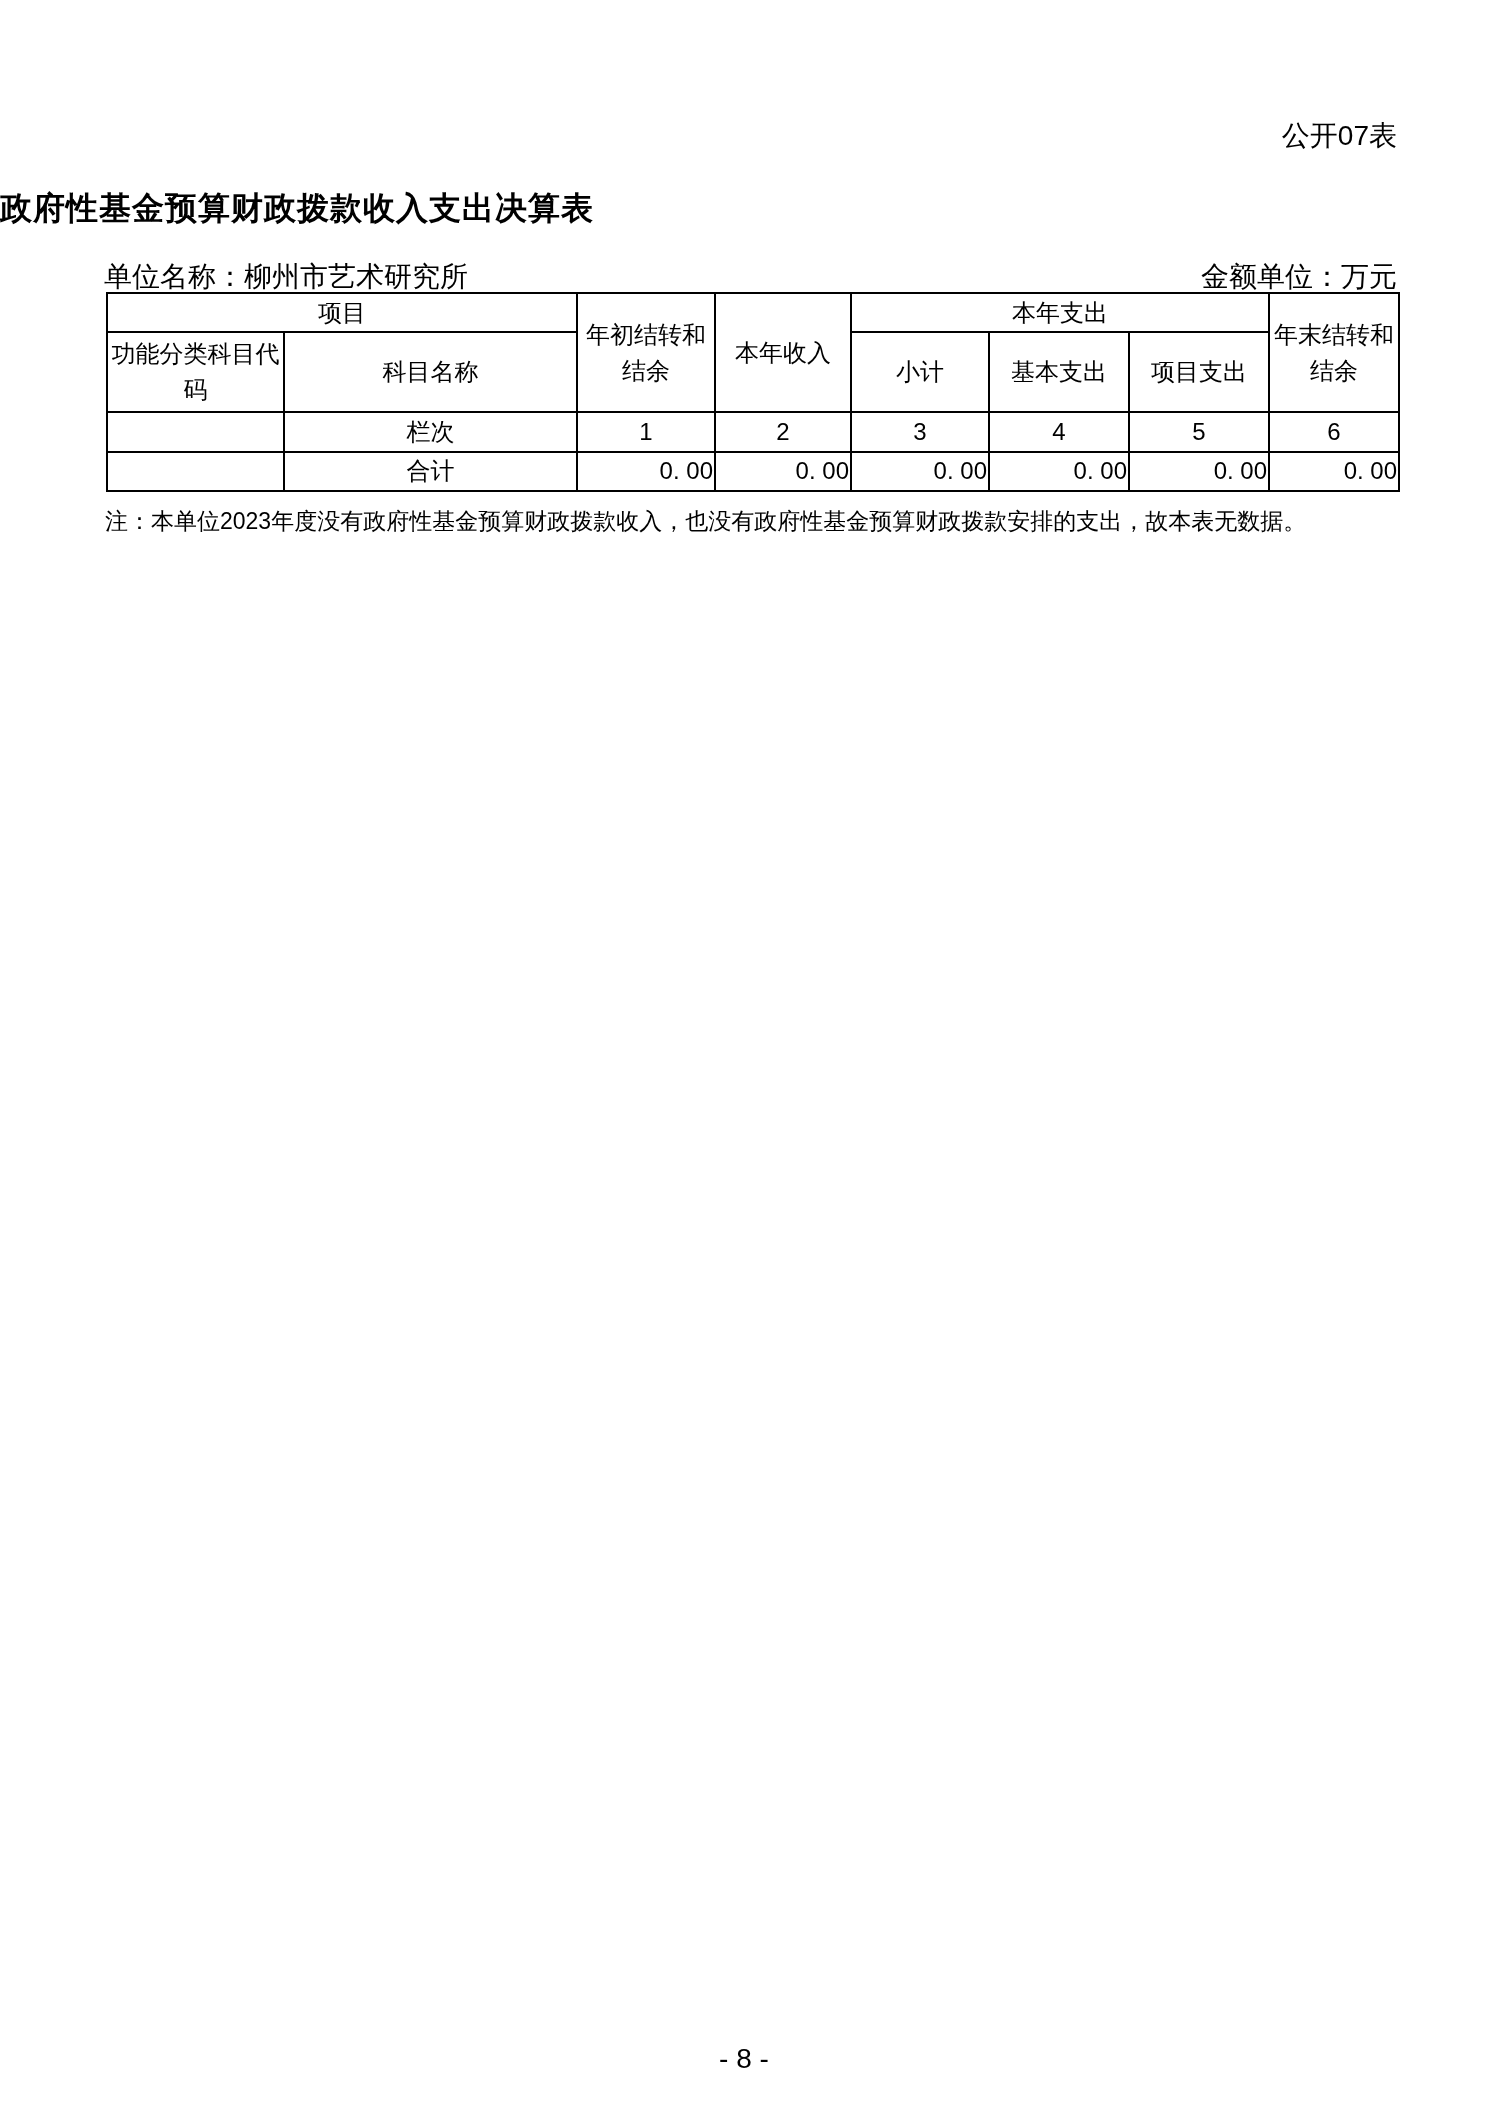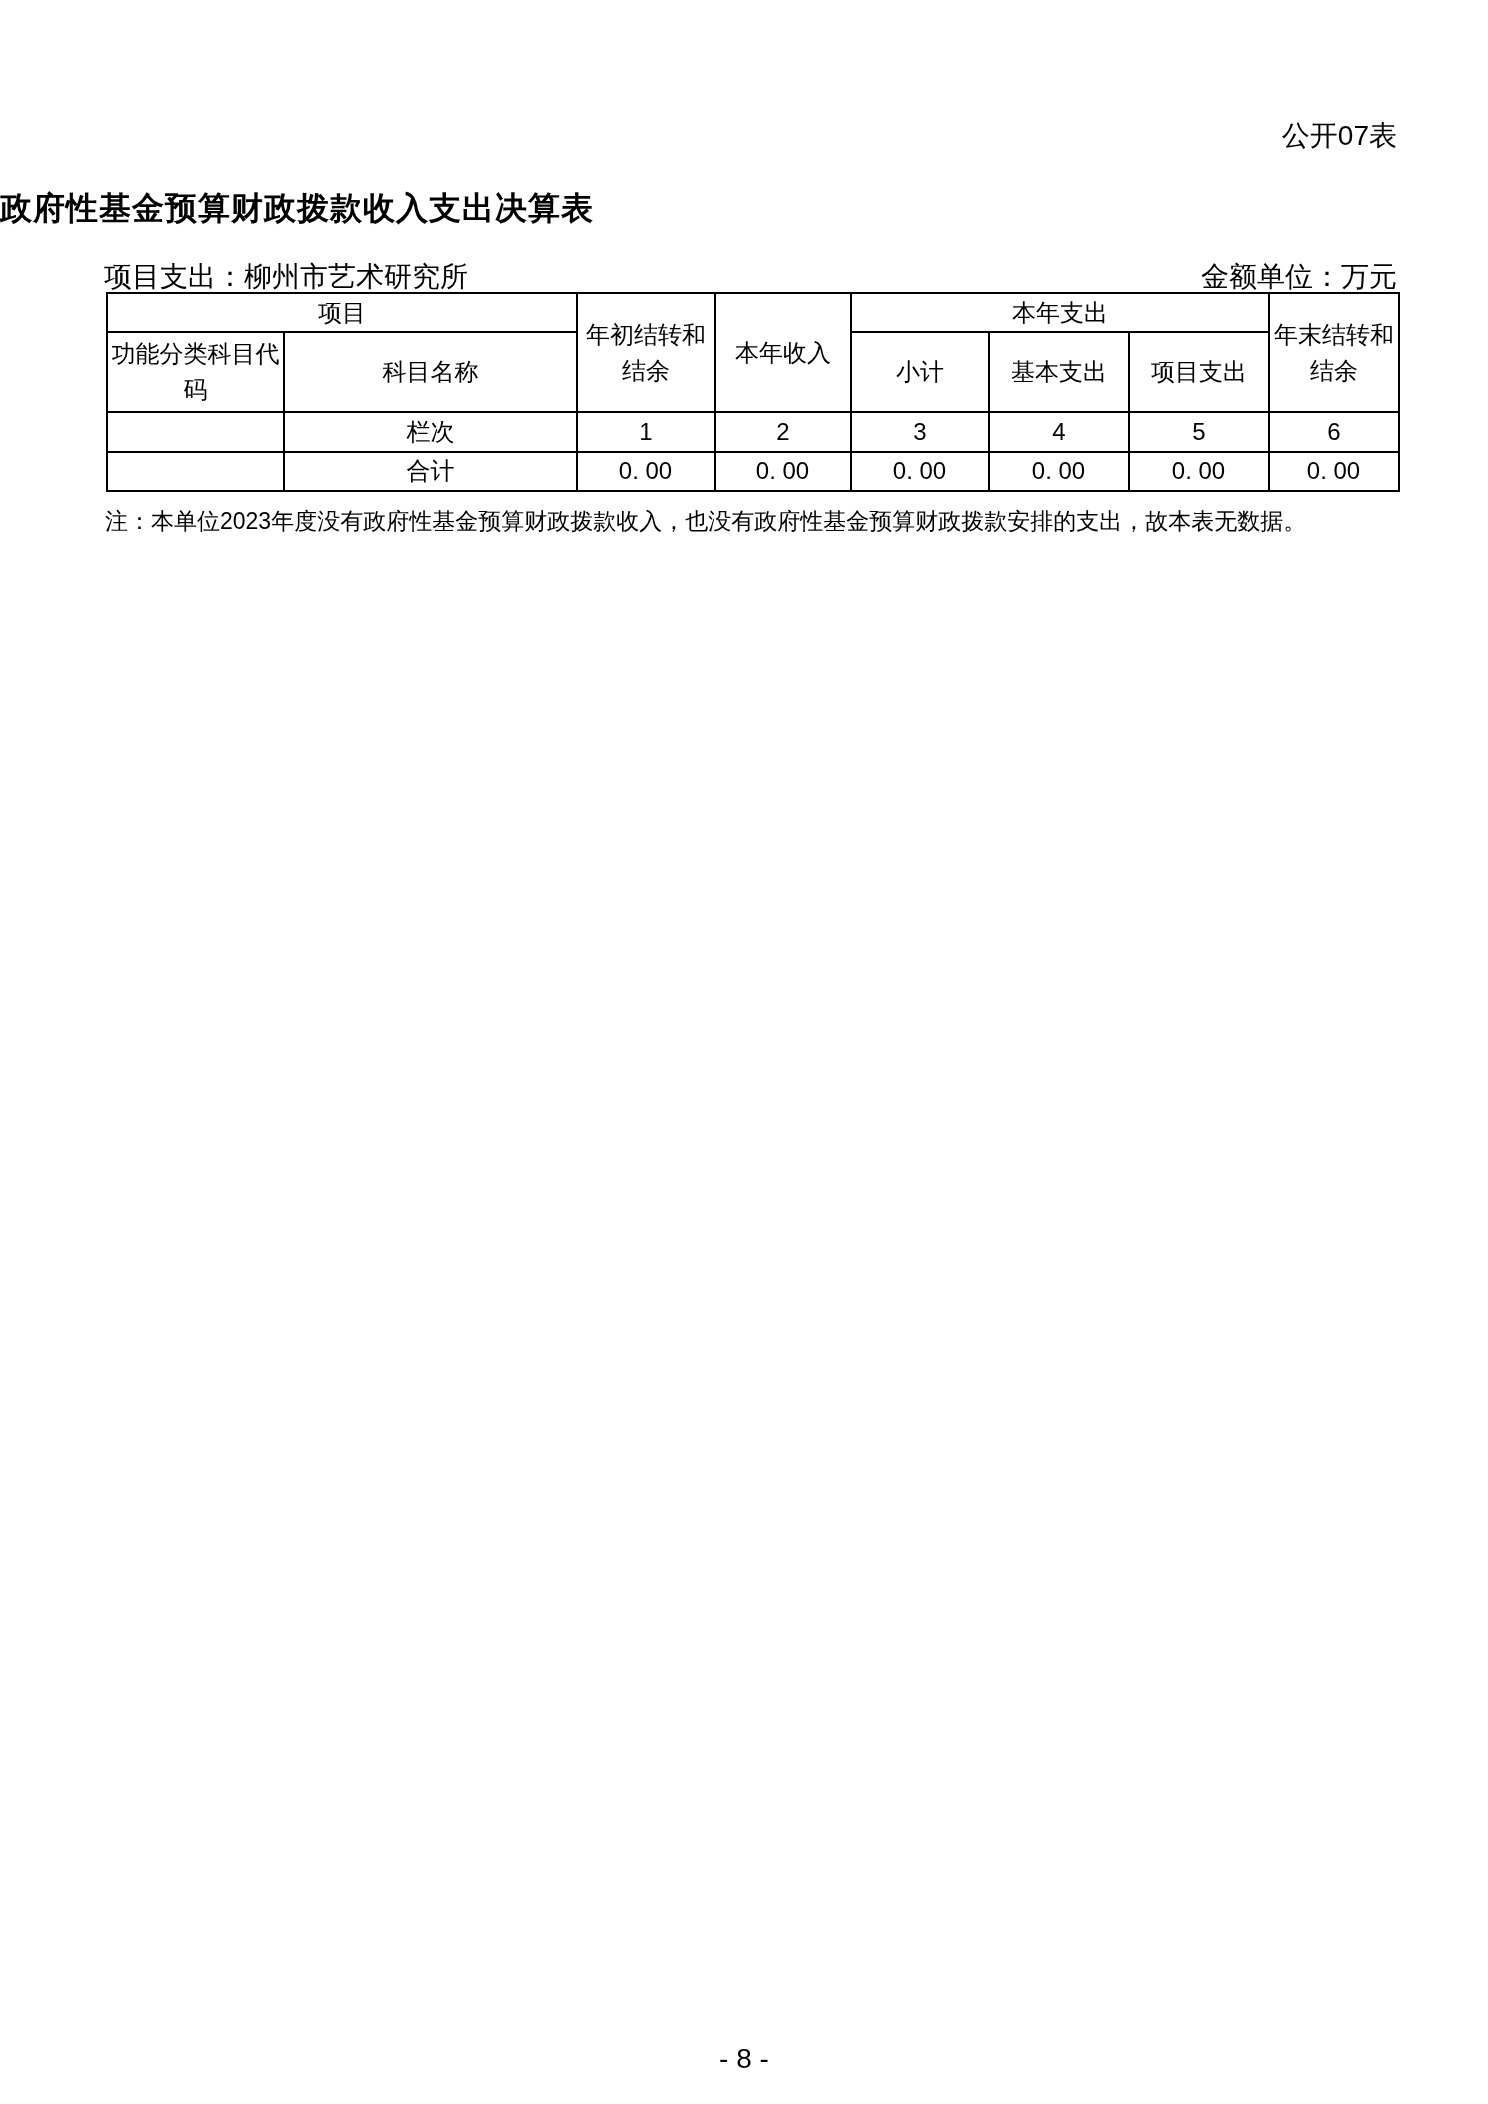--- a/index.html
+++ b/index.html
@@ -54,21 +54,21 @@
   table.fiscal-table td {
     border: 2px solid #000000;
     padding: 0;
     text-align: center;
     vertical-align: middle;
     font-size: 24px;
     line-height: 1.5;
     overflow: hidden;
   }
   table.fiscal-table td.num-cell {
-    text-align: center;
+    text-align: right;
     padding-right: 1px;
     line-height: 1.2;
   }
   tr.hrow-1 { height: 39px; }
   tr.hrow-2 { height: 80px; }
   tr.lanci-row { height: 40px; }
   tr.total-row { height: 39px; }
   tr.lanci-row td, tr.total-row td { line-height: 1.2; }
   .note-line {
     position: absolute;
@@ -88,21 +88,21 @@
   }
 </style>
 </head>
 <body>
 
 <div class="sheet-label">公开07表</div>
 
 <div class="doc-title">政府性基金预算财政拨款收入支出决算表</div>
 
 <div class="meta-row">
-  <span>项目支出：柳州市艺术研究所</span>
+  <span>单位名称：柳州市艺术研究所</span>
   <span>金额单位：万元</span>
 </div>
 
 <table class="fiscal-table">
   <colgroup>
     <col style="width:177px">
     <col style="width:293px">
     <col style="width:138px">
     <col style="width:136px">
     <col style="width:138px">

